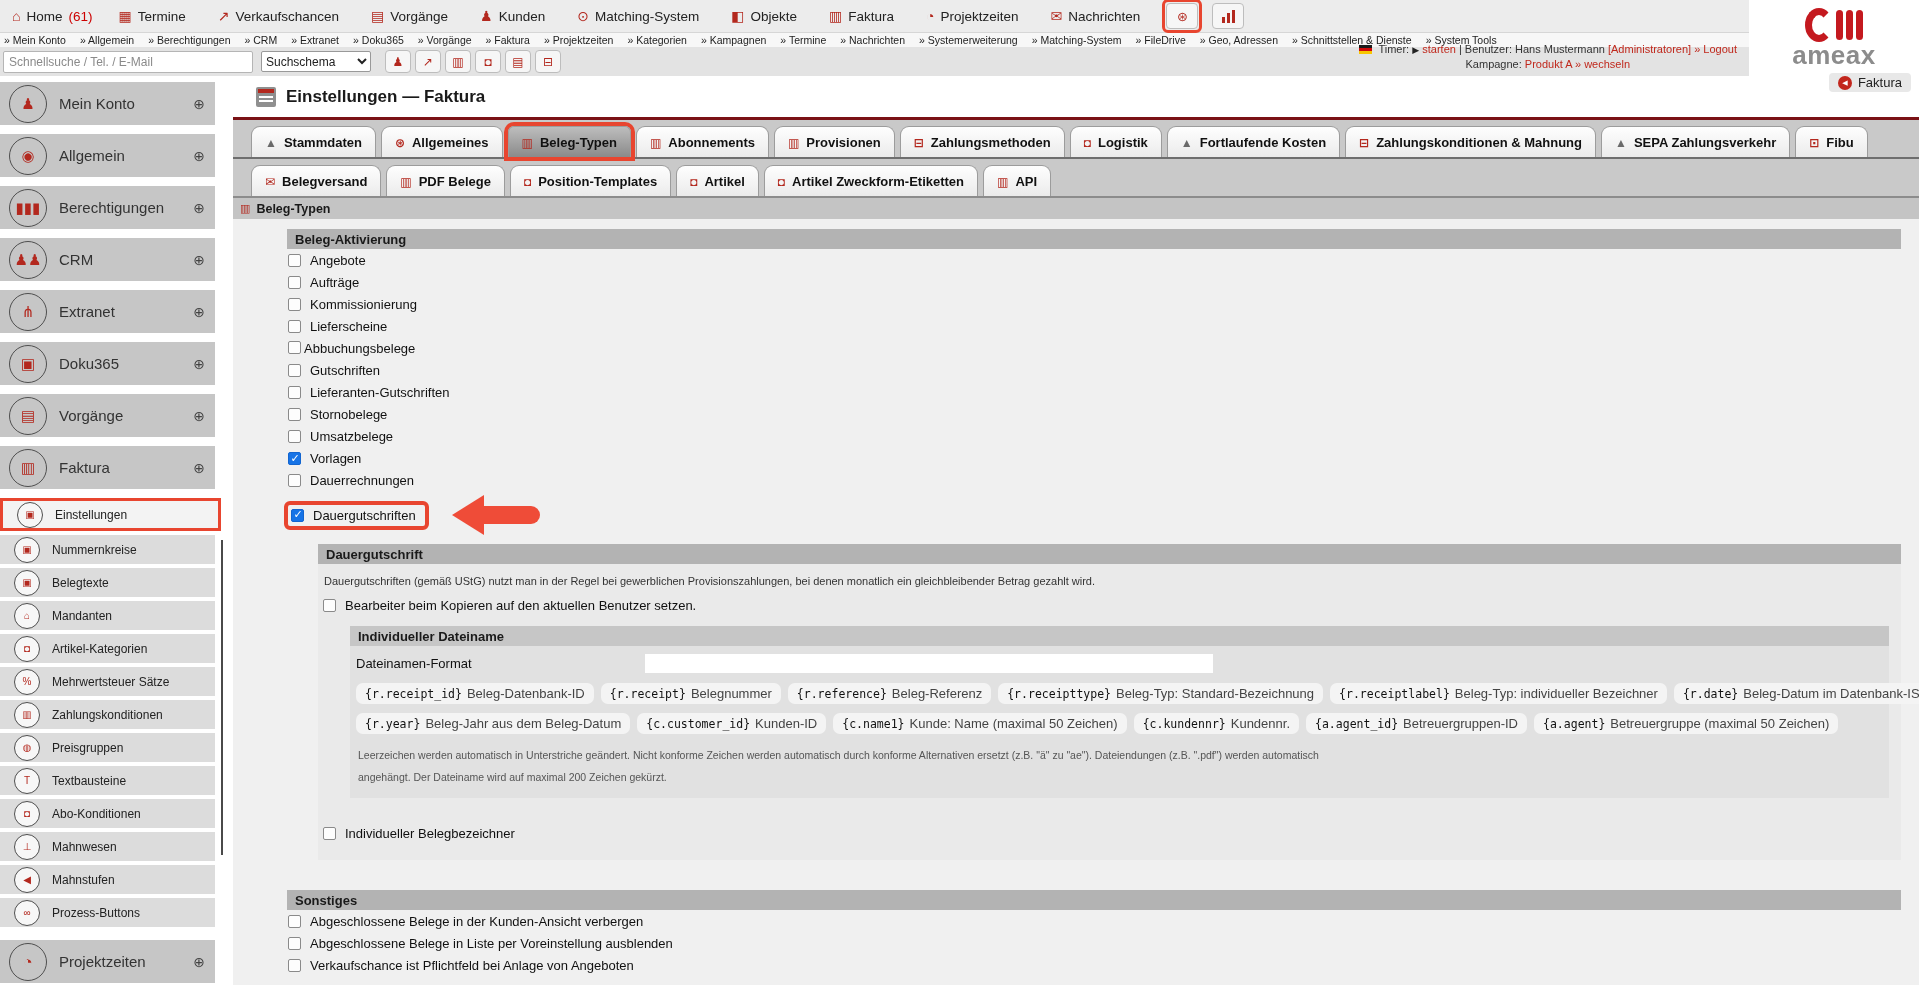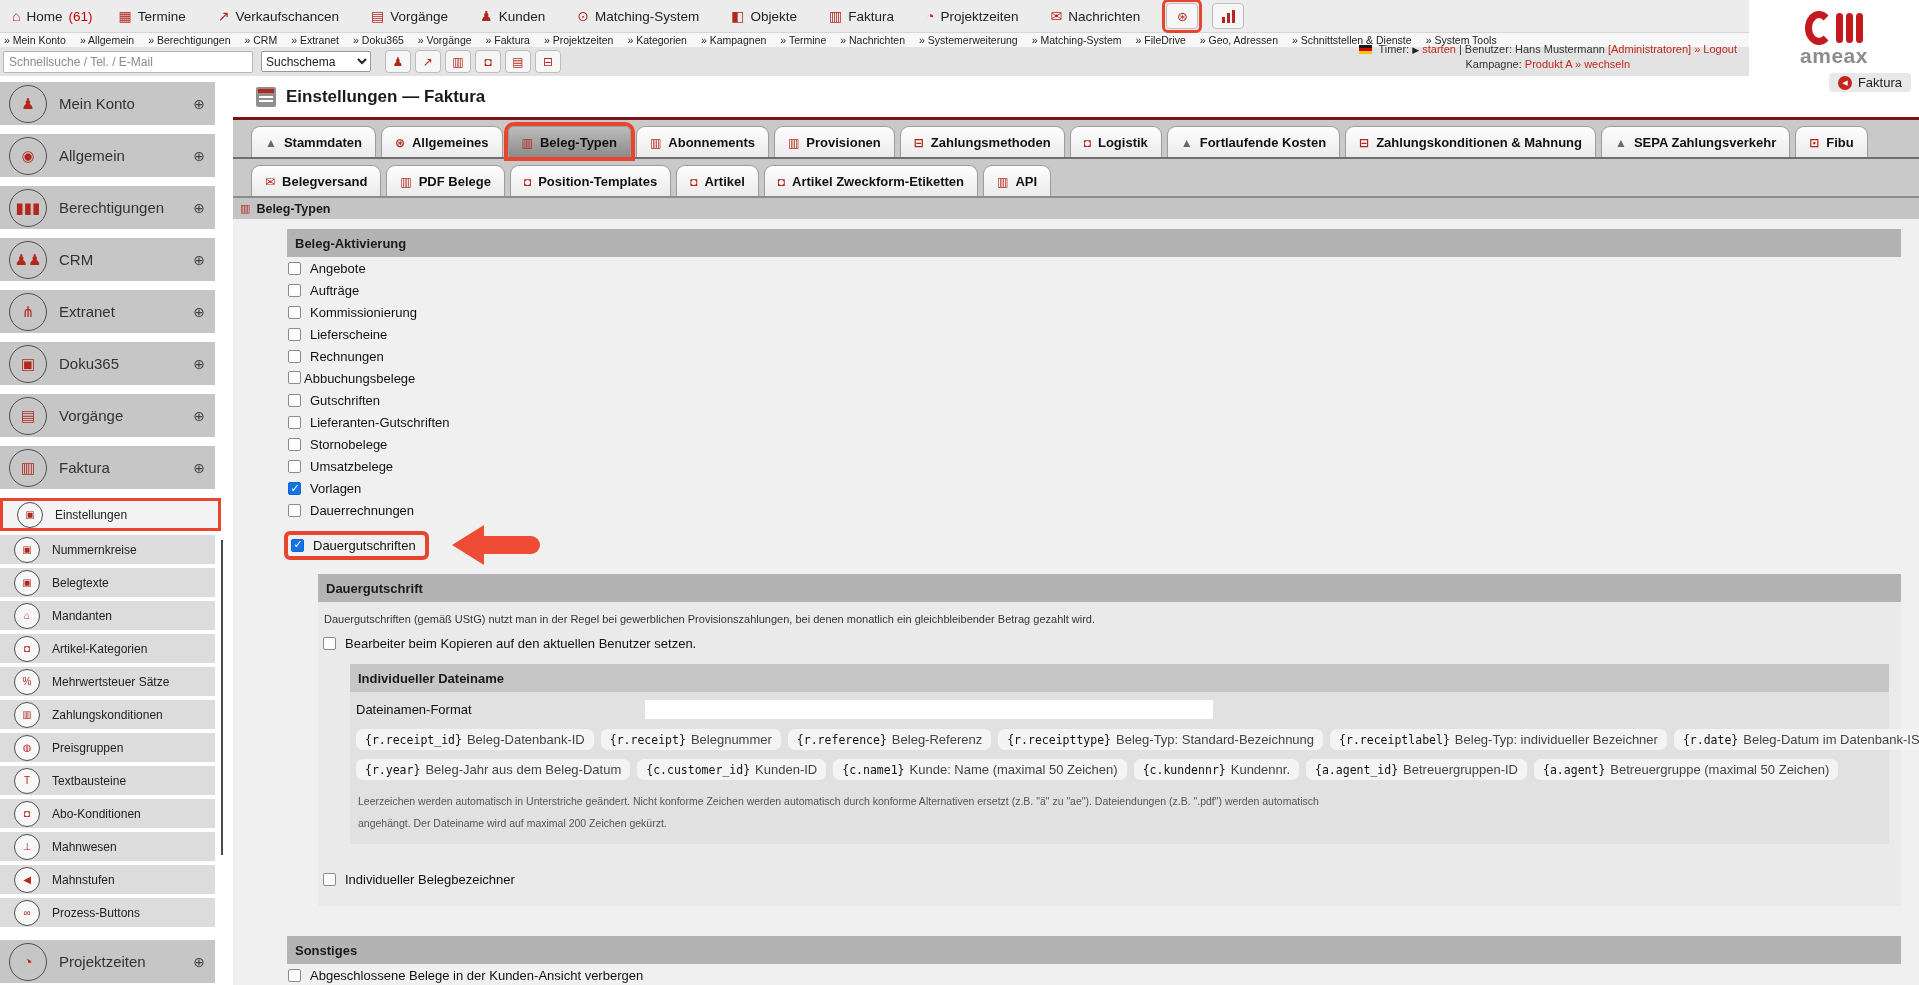--- a/index.html
+++ b/index.html
@@ -31,21 +31,21 @@
   .session{position:absolute;right:182px;top:42px;text-align:center;font-size:11px;line-height:1.35;color:#333;white-space:nowrap;}
   .flag{display:inline-block;width:13px;height:9px;vertical-align:-1px;margin-right:4px;
         background:linear-gradient(#1a1a1a 33%,#cf0a0a 33% 66%,#f7c600 66%);}
   .red{color:#c0281c;}
   .play{font-size:9px;color:#222;}
   
   .brand{position:absolute;right:0;top:0;width:170px;height:76px;background:#fff;display:flex;flex-direction:column;align-items:center;justify-content:center;gap:2px;}
   .mark{display:flex;align-items:center;gap:3px;}
   .mark .c{width:14px;height:20px;border:7px solid #c4191f;border-right-color:transparent;border-radius:50%;}
   .mark .b{width:7px;height:30px;background:#c4191f;border-radius:4px;}
-  .brand-name{font-size:21px;font-weight:bold;color:#8c8c8c;line-height:0.9;letter-spacing:0.5px;}
+  .brand-name{font-size:26px;font-weight:bold;color:#8c8c8c;line-height:0.9;letter-spacing:0.5px;}
   
   .ctx{position:absolute;top:73px;right:8px;background:#e8e8e8;border-radius:4px;padding:2px 9px;display:flex;gap:6px;align-items:center;font-size:13px;color:#222;z-index:5;}
   .ctx-ic{width:14px;height:14px;border-radius:50%;background:#c2261c;color:#fff;font-size:7px;display:flex;align-items:center;justify-content:center;}
   
   .side{position:absolute;left:0;top:76px;width:233px;bottom:0;background:#fff;padding-top:6px;box-sizing:border-box;}
   .cat{height:43px;background:#c6c6c6;margin:0 18px 9px 0;display:flex;align-items:center;padding-left:9px;}
   .cir{width:36px;height:36px;border:1.6px solid #4f4f4f;border-radius:50%;background:transparent;
        display:flex;align-items:center;justify-content:center;flex:none;}
   .cir .g{font-size:15px;color:#b3281e;line-height:1;}
   .cat-lb{font-size:15px;color:#333;margin-left:12px;flex:1;}
@@ -72,21 +72,21 @@
   .tab{border:1px solid #9c9c9c;border-bottom:none;border-radius:9px 9px 0 0;
        background:linear-gradient(#fefefe,#ebebeb);padding:8px 13px 7px;display:flex;align-items:center;gap:7px;
        font-size:13px;font-weight:bold;color:#111;white-space:nowrap;}
   .tab .g{font-size:12px;color:#b3281e;}
   .tab.active{background:linear-gradient(#bdbdbd,#8a8a8a);}
   .tab.annotated{box-shadow:0 0 0 4px #e8452f;border-radius:6px 6px 0 0;}
   .section-bar{height:21px;background:#c4c4c4;display:flex;align-items:center;gap:6px;padding-left:7px;
                font-size:12.5px;font-weight:bold;color:#1a1a1a;}
   .section-bar .g{font-size:11px;color:#b3281e;}
   .panel{background:#f0f0f0;padding:10px 18px 16px 54px;}
-  .bar{height:28px;background:#b3b3b3;display:flex;align-items:center;padding-left:8px;
+  .bar{height:20px;background:#b3b3b3;display:flex;align-items:center;padding-left:8px;
        font-size:13px;font-weight:bold;color:#1a1a1a;}
   .cbrow{display:flex;align-items:center;gap:9px;padding:4px 0 3px 1px;font-size:13px;color:#111;}
   .cb{width:13px;height:13px;border:1px solid #8a8a8a;border-radius:2px;background:#fdfdfd;position:relative;flex:none;box-sizing:border-box;}
   .cb.checked{background:#1673e6;border-color:#1265d0;}
   .cb.checked::after{content:"✓";position:absolute;left:1.5px;top:-1.5px;color:#fff;font-size:11px;font-weight:bold;}
   .annobox{display:inline-flex;align-items:center;gap:9px;border:4px solid #e8452f;border-radius:6px;padding:3px 9px 3px 3px;margin-left:-4px;}
   .arrow{position:relative;margin-left:14px;width:88px;height:40px;display:none;}
   .cbrow.annotated .arrow{display:block;}
   .arrow::before{content:"";position:absolute;left:0;top:0;border-top:20px solid transparent;border-bottom:20px solid transparent;border-right:32px solid #ef4c38;}
   .arrow::after{content:"";position:absolute;left:30px;top:11px;width:58px;height:18px;background:#ef4c38;border-radius:0 9px 9px 0;}
@@ -598,27 +598,20 @@
         </div>
 
         <div class="cbrow">
           <span class="annobox-maybe" style="display:inline-flex;align-items:center;gap:9px;">
             <span class="cb"></span>
             <span>Lieferscheine</span>
           </span>
 
         </div>
 
-        <div class="cbrow">
-          <span class="annobox-maybe" style="display:inline-flex;align-items:center;gap:9px;">
-            <span class="cb"></span>
-            <span>Rechnungen</span>
-          </span>
-
-        </div>
 
         <div class="cbrow">
           <span class="annobox-maybe" style="display:inline-flex;gap:3px;">
             <span class="cb"></span>
             <span>Abbuchungsbelege</span>
           </span>
 
         </div>
 
         <div class="cbrow">

